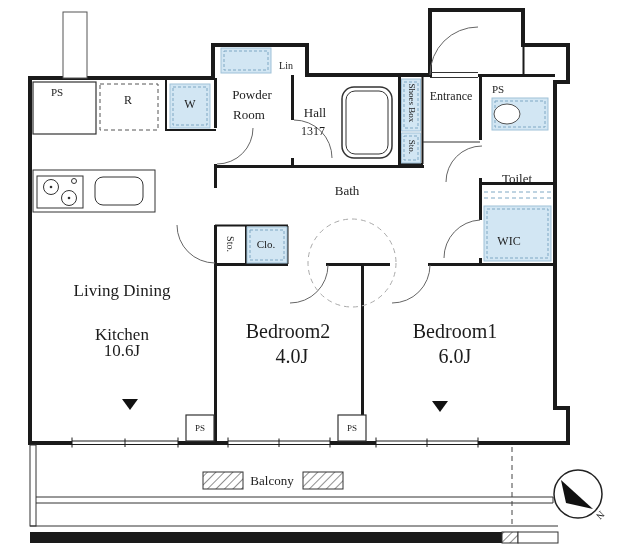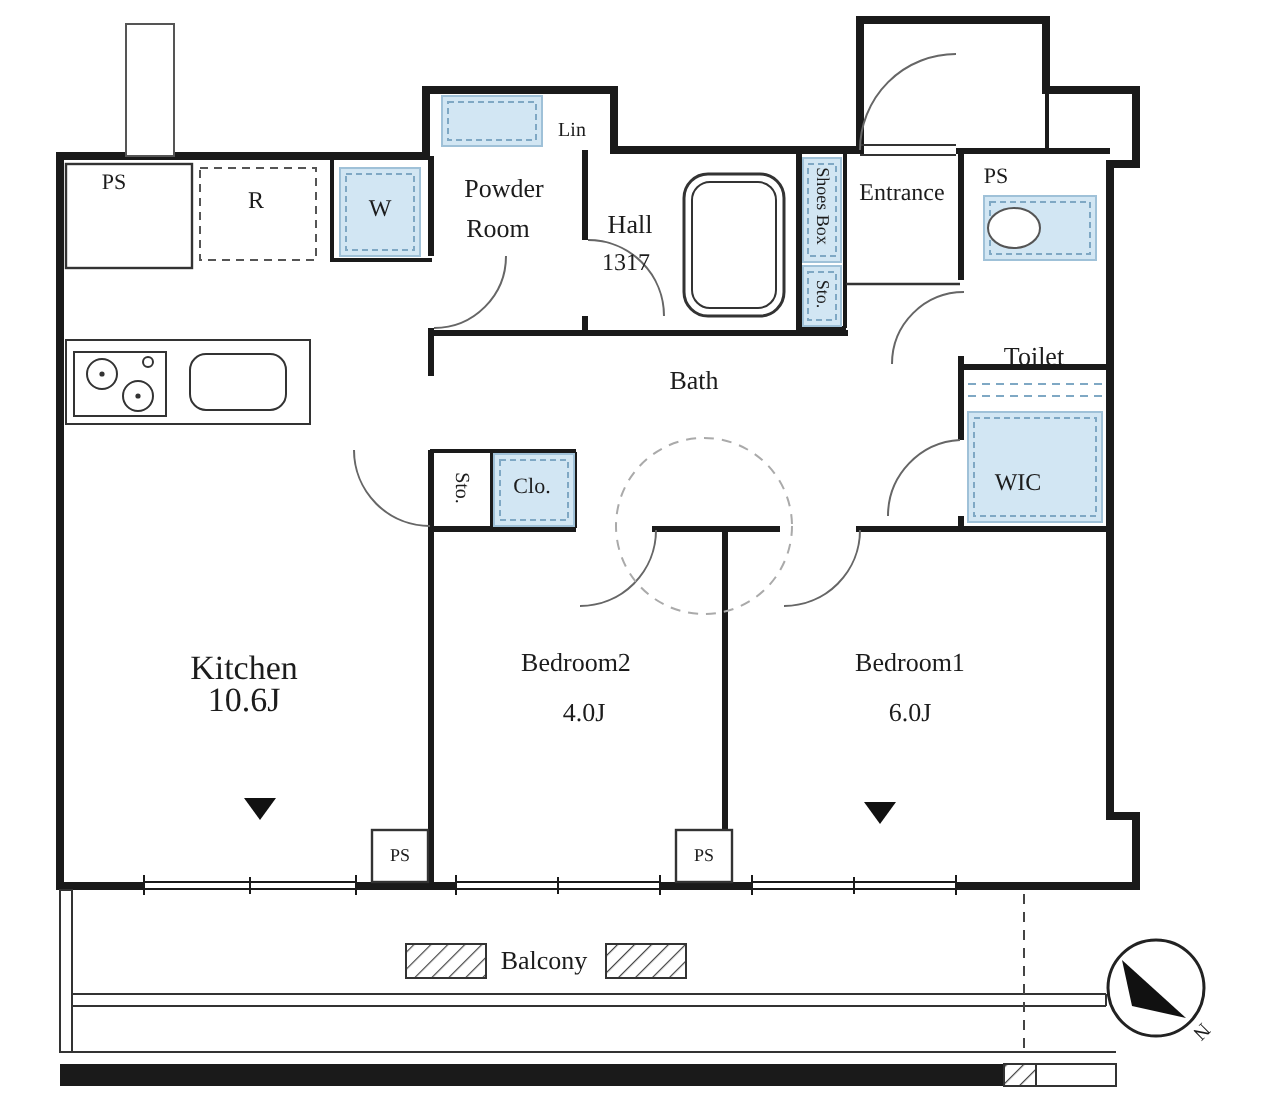--- a/index.html
+++ b/index.html
@@ -3,21 +3,21 @@
 <meta charset="utf-8">
 <style>
   html,body{margin:0;padding:0;background:#fff;}
   .plan{position:relative;width:640px;height:548px;background:#fff;overflow:hidden;
         font-family:"Liberation Serif","DejaVu Serif",serif;color:#1c1c1c;}
   .plan svg{position:absolute;left:0;top:0;}
   .lbl{position:absolute;transform:translate(-50%,-50%);white-space:nowrap;line-height:1;}
   .rot{transform:translate(-50%,-50%) rotate(90deg);}
   .rot135{transform:translate(-50%,-50%) rotate(135deg);}
   .f17{font-size:17px;}
-  .f15{font-size:13px;}
+  .f15{font-size:20px;}
   .f13{font-size:13px;text-align:right;}
   .f12{font-size:12px;}
   .f11{font-size:11px;}
   .f10{font-size:10px;}
   .f9{font-size:9px;}
 </style>
 </head>
 <body>
 
 <div class="plan">
@@ -162,20 +162,21 @@
 <div class="lbl rot f9" style="left:411px;top:103px">Shoes Box</div>
 <div class="lbl rot f9" style="left:411px;top:147px">Sto.</div>
 <div class="lbl f12" style="left:451px;top:96px">Entrance</div>
 <div class="lbl f11" style="left:498px;top:89px">PS</div>
 <div class="lbl f13" style="left:517px;top:178px">Toilet</div>
 <div class="lbl f13" style="left:347px;top:190px">Bath</div>
 <div class="lbl rot f10" style="left:230px;top:244px">Sto.</div>
 <div class="lbl f11" style="left:266px;top:244px">Clo.</div>
 <div class="lbl f12" style="left:509px;top:241px">WIC</div>
 
+<div class="lbl f17" style="left:122px;top:290px">Living Dining</div>
 <div class="lbl f17" style="left:122px;top:334px">Kitchen</div>
 <div class="lbl f17" style="left:122px;top:350px">10.6J</div>
 
 <div class="lbl f15" style="left:288px;top:331px">Bedroom2</div>
 <div class="lbl f15" style="left:292px;top:356px">4.0J</div>
 <div class="lbl f15" style="left:455px;top:331px">Bedroom1</div>
 <div class="lbl f15" style="left:455px;top:356px">6.0J</div>
 
 <div class="lbl f13" style="left:272px;top:480px">Balcony</div>
 <div class="lbl f9" style="left:200px;top:428px">PS</div>

